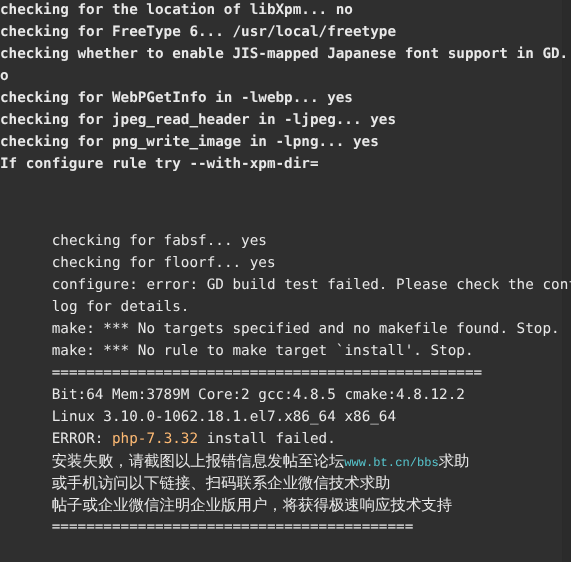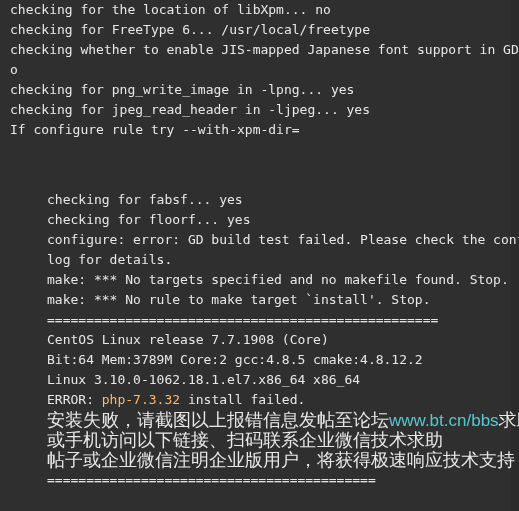--- a/index.html
+++ b/index.html
@@ -31,22 +31,23 @@
     right: 0;
     width: 8px;
     height: 511px;
     background: #2b2b2b;
   }
   .block {
     position: relative;
     z-index: 2;
   }
   #block-top {
-    padding-left: 10px;
+    padding-left: 0;
     padding-top: 0px;
+    font-weight: bold;
   }
   #block-main {
     padding-left: 47px;
   }
   .line {
     white-space: pre;
     height: 20px;
     line-height: 20px;
     letter-spacing: 0px;
     font-size: 13px;
@@ -56,60 +57,60 @@
   }
   .spacer-half {
     height: 10px;
   }
   .c-default { color: #e8e8e8; }
   .c-orange  { color: #fdba74; }
   .c-cyan    { color: #57c7cf; }
   .c-sep     { color: #e8e8e8; }
   .cn {
     font-family: "DejaVu Sans", "Liberation Sans", sans-serif;
-    font-size: 18px;
+    font-size: 14px;
   }
   .mono-inline {
-    font-family: Liberation Sans, sans-serif;
-    font-size: 17px;
+    font-family: Liberation Mono, monospace;
+    font-size: 11px;
   }
 </style>
 </head>
 <body>
 
 <div id="terminal">
 
   <div id="right-edge"></div>
 
   <div class="block" id="block-top">
     <div class="line c-default">checking for the location of libXpm... no</div>
     <div class="line c-default">checking for FreeType 6... /usr/local/freetype</div>
     <div class="line c-default">checking whether to enable JIS-mapped Japanese font support in GD... n</div>
     <div class="line c-default">o</div>
+    <div class="line c-default">checking for WebPGetInfo in -lwebp... yes</div>
+    <div class="line c-default">checking for jpeg_read_header in -ljpeg... yes</div>
     <div class="line c-default">checking for png_write_image in -lpng... yes</div>
-    <div class="line c-default">checking for jpeg_read_header in -ljpeg... yes</div>
     <div class="line c-default">If configure rule try --with-xpm-dir=</div>
   </div>
 
   <div class="spacer"></div>
   <div class="spacer"></div>
   <div class="spacer-half"></div>
 
   <div class="block" id="block-main">
 
     <div class="line c-default">checking for fabsf... yes</div>
     <div class="line c-default">checking for floorf... yes</div>
     <div class="line c-default">configure: error: GD build test failed. Please check the config.</div>
     <div class="line c-default">log for details.</div>
     <div class="line c-default">make: *** No targets specified and no makefile found. Stop.</div>
     <div class="line c-default">make: *** No rule to make target `install'. Stop.</div>
 
     <div class="line c-sep">==================================================</div>
 
-    <div class="line c-default">CentOS Linux release 7.7.1908 (Core)</div>
     <div class="line c-default">Bit:64 Mem:3789M Core:2 gcc:4.8.5 cmake:4.8.12.2</div>
     <div class="line c-default">Linux 3.10.0-1062.18.1.el7.x86_64 x86_64</div>
 
     <div class="line"><span class="c-default">ERROR: </span><span class="c-orange">php-7.3.32</span><span class="c-default"> install failed.</span></div>
 
     <div class="line"><span class="cn c-default">安装失败，请截图以上报错信息发帖至论坛</span><span class="mono-inline c-cyan">www.bt.cn/bbs</span><span class="cn c-default">求助</span></div>
 
     <div class="line cn c-default">或手机访问以下链接、扫码联系企业微信技术求助</div>
     <div class="line cn c-default">帖子或企业微信注明企业版用户，将获得极速响应技术支持</div>
 

